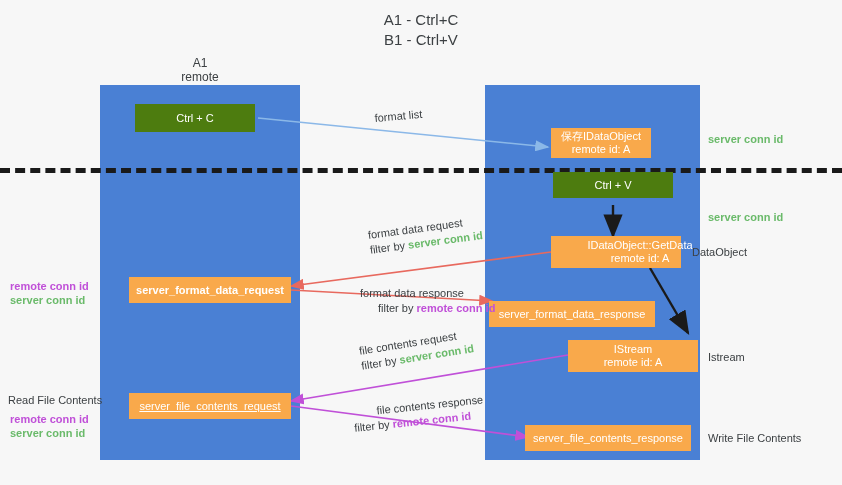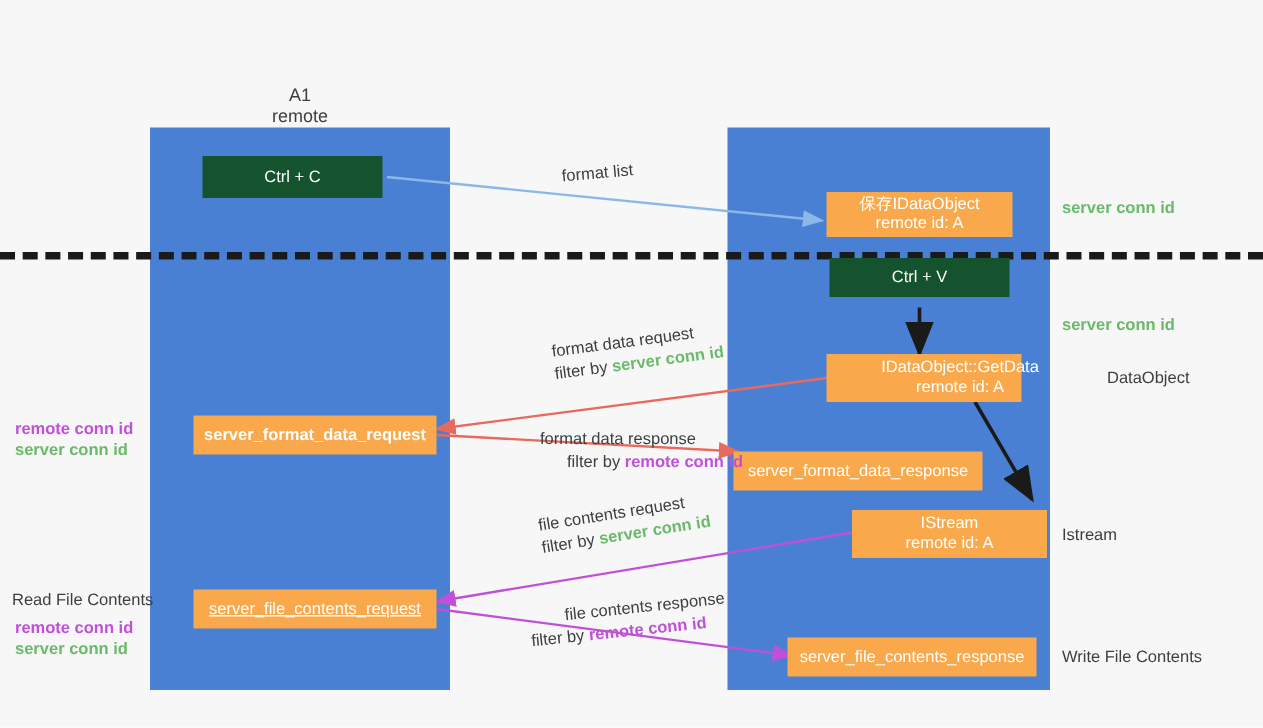--- a/index.html
+++ b/index.html
@@ -52,21 +52,21 @@
     display: flex;
     flex-direction: column;
     align-items: center;
     justify-content: center;
     color: #ffffff;
     font-size: 11px;
     line-height: 13px;
     text-align: center;
     white-space: pre;
   }
-  .box.green { background: #14532d; }
+  .box.green { background: #4d7c0f; }
   .box.orange { background: #f9a94b; }
 
   .side-label {
     position: absolute;
     font-size: 11px;
     line-height: 14px;
     white-space: pre;
   }
   .c-dark { color: #3c4043; }
   .c-green { color: #6aba6a; font-weight: bold; }
@@ -95,20 +95,22 @@
     width: 842px;
     height: 485px;
     overflow: visible;
   }
 </style>
 </head>
 <body>
 
 <div id="canvas">
 
+  <div class="title">A1 - Ctrl+C
+B1 - Ctrl+V</div>
 
   <div class="col-head" id="head-a1"><span>A1</span><br><span>remote</span></div>
 
   <div class="col" id="col-a1"></div>
   <div class="col" id="col-b1"></div>
 
   <svg class="lines">
     <defs>
       <marker id="ah-blue" markerWidth="9" markerHeight="7" refX="8" refY="3.5" orient="auto">
         <polygon points="0 0, 9 3.5, 0 7" fill="#8bb8e8"></polygon>
@@ -136,42 +138,42 @@
 
     <line x1="568" y1="355" x2="291" y2="401" stroke="#c050d8" stroke-width="1.6" marker-end="url(#ah-mag)"></line>
 
     <line x1="291" y1="406" x2="528" y2="437" stroke="#c050d8" stroke-width="1.6" marker-end="url(#ah-mag)"></line>
   </svg>
 
   <div class="dashed"></div>
 
   <div class="box green" style="left:135px; top:104px; width:120px; height:28px;">Ctrl + C</div>
 
-  <div class="box orange" style="left:551px; top:128px; width:124px; height:30px;text-align:center;">保存IDataObject
+  <div class="box orange" style="left:551px; top:128px; width:100px; height:30px;text-align:center;">保存IDataObject
 remote id: A</div>
 
   <div class="box green" style="left:553px; top:172px; width:120px; height:26px;">Ctrl + V</div>
 
   <div class="box orange" style="left:551px; top:236px; width:130px; height:32px;padding-left:48px;">IDataObject::GetData
 remote id: A</div>
 
   <div class="box orange" style="left:568px; top:340px; width:130px; height:32px;">IStream
 remote id: A</div>
 
   <div class="box orange" style="left:129px; top:277px; width:162px; height:26px;font-weight:bold;">server_format_data_request</div>
 
   <div class="box orange" style="left:489px; top:301px; width:166px; height:26px;text-align:center;">server_format_data_response</div>
 
   <div class="box orange" style="left:129px; top:393px; width:162px; height:26px;text-decoration:underline;">server_file_contents_request</div>
 
   <div class="box orange" style="left:525px; top:425px; width:166px; height:26px;">server_file_contents_response</div>
 
   <div class="side-label c-green" style="left:708px; top:132px;">server conn id</div>
   <div class="side-label c-green" style="left:708px; top:210px;">server conn id</div>
-  <div class="side-label c-dark" style="left:738px; top:245px;">DataObject</div>
+  <div class="side-label c-dark" style="left:692px; top:245px;">DataObject</div>
   <div class="side-label c-dark" style="left:708px; top:350px;">Istream</div>
   <div class="side-label c-dark" style="left:708px; top:431px;">Write File Contents</div>
 
   <div class="side-label c-magenta" style="left:10px; top:279px;">remote conn id</div>
   <div class="side-label c-green" style="left:10px; top:293px;">server conn id</div>
   <div class="side-label c-dark" style="left:8px; top:393px;">Read File Contents</div>
   <div class="side-label c-magenta" style="left:10px; top:412px;">remote conn id</div>
   <div class="side-label c-green" style="left:10px; top:426px;">server conn id</div>
 
   <div class="arrow-label" style="left:374px; top:111px; transform: rotate(-5deg);">format list</div>

